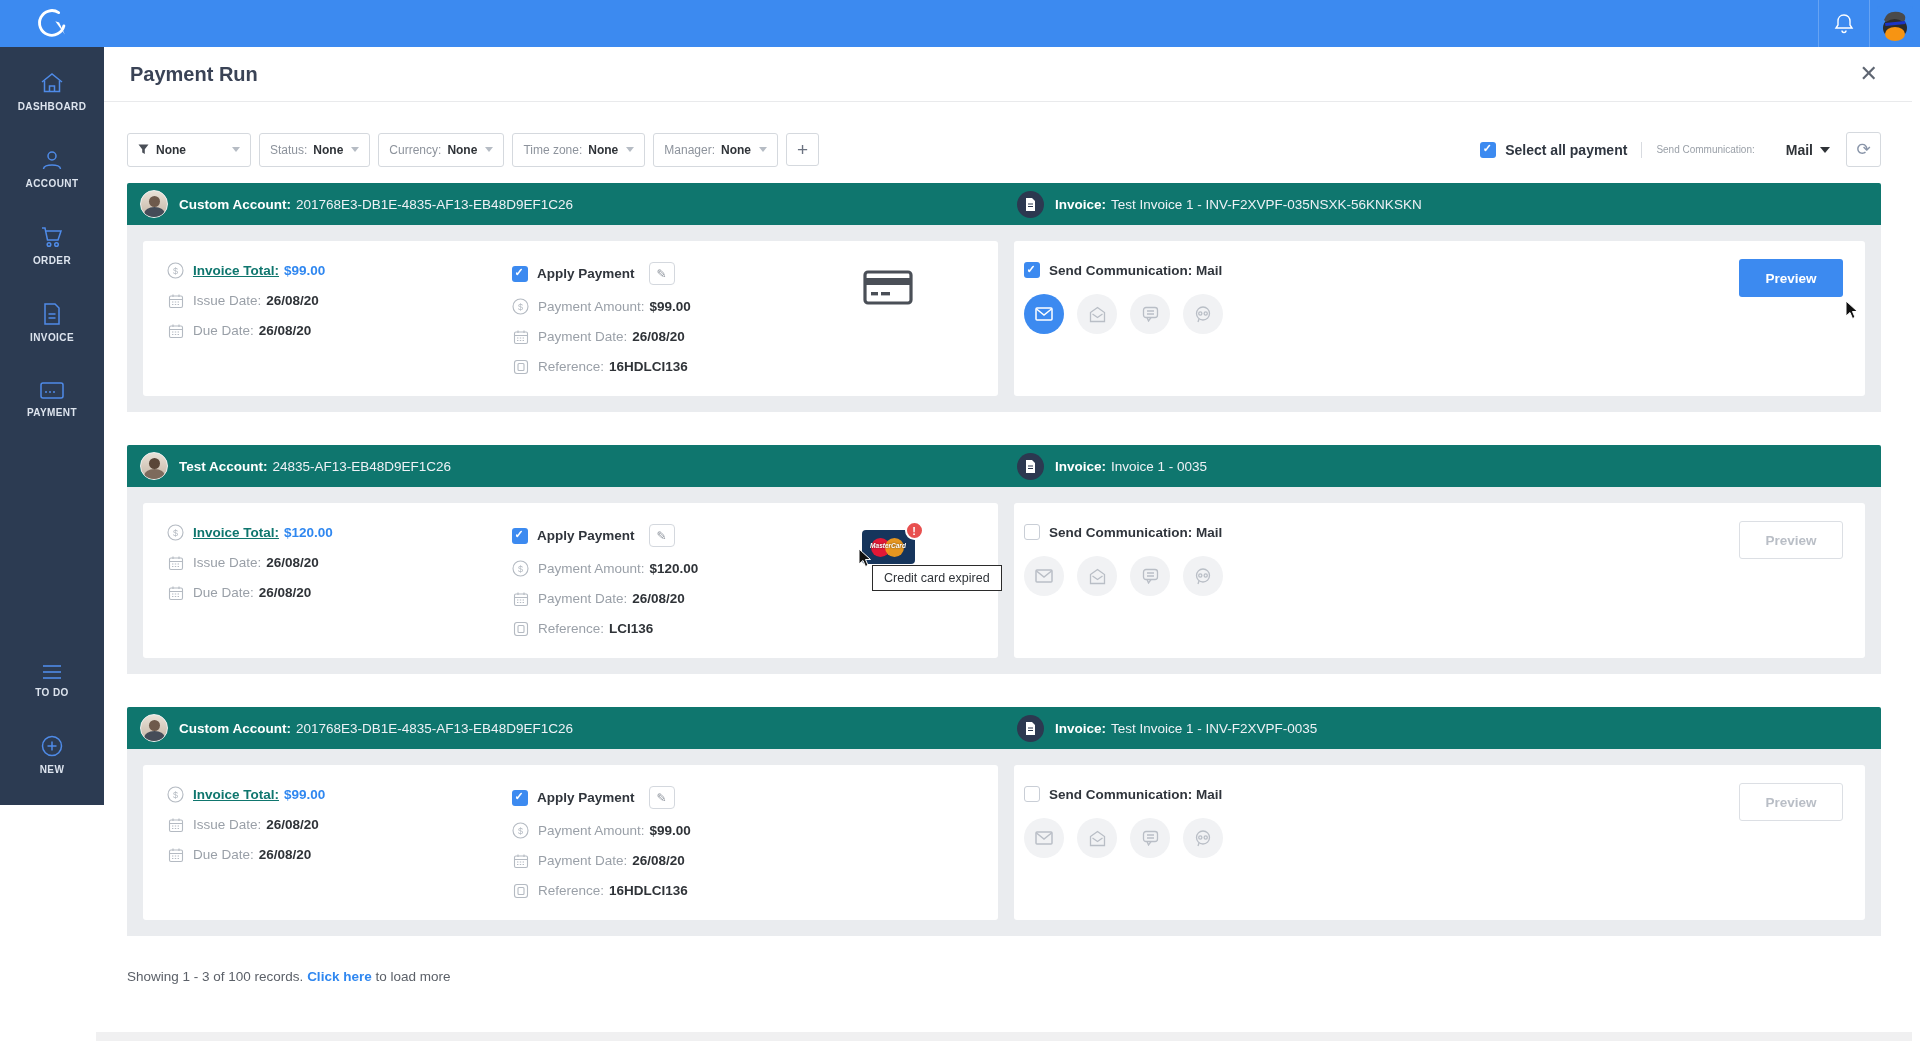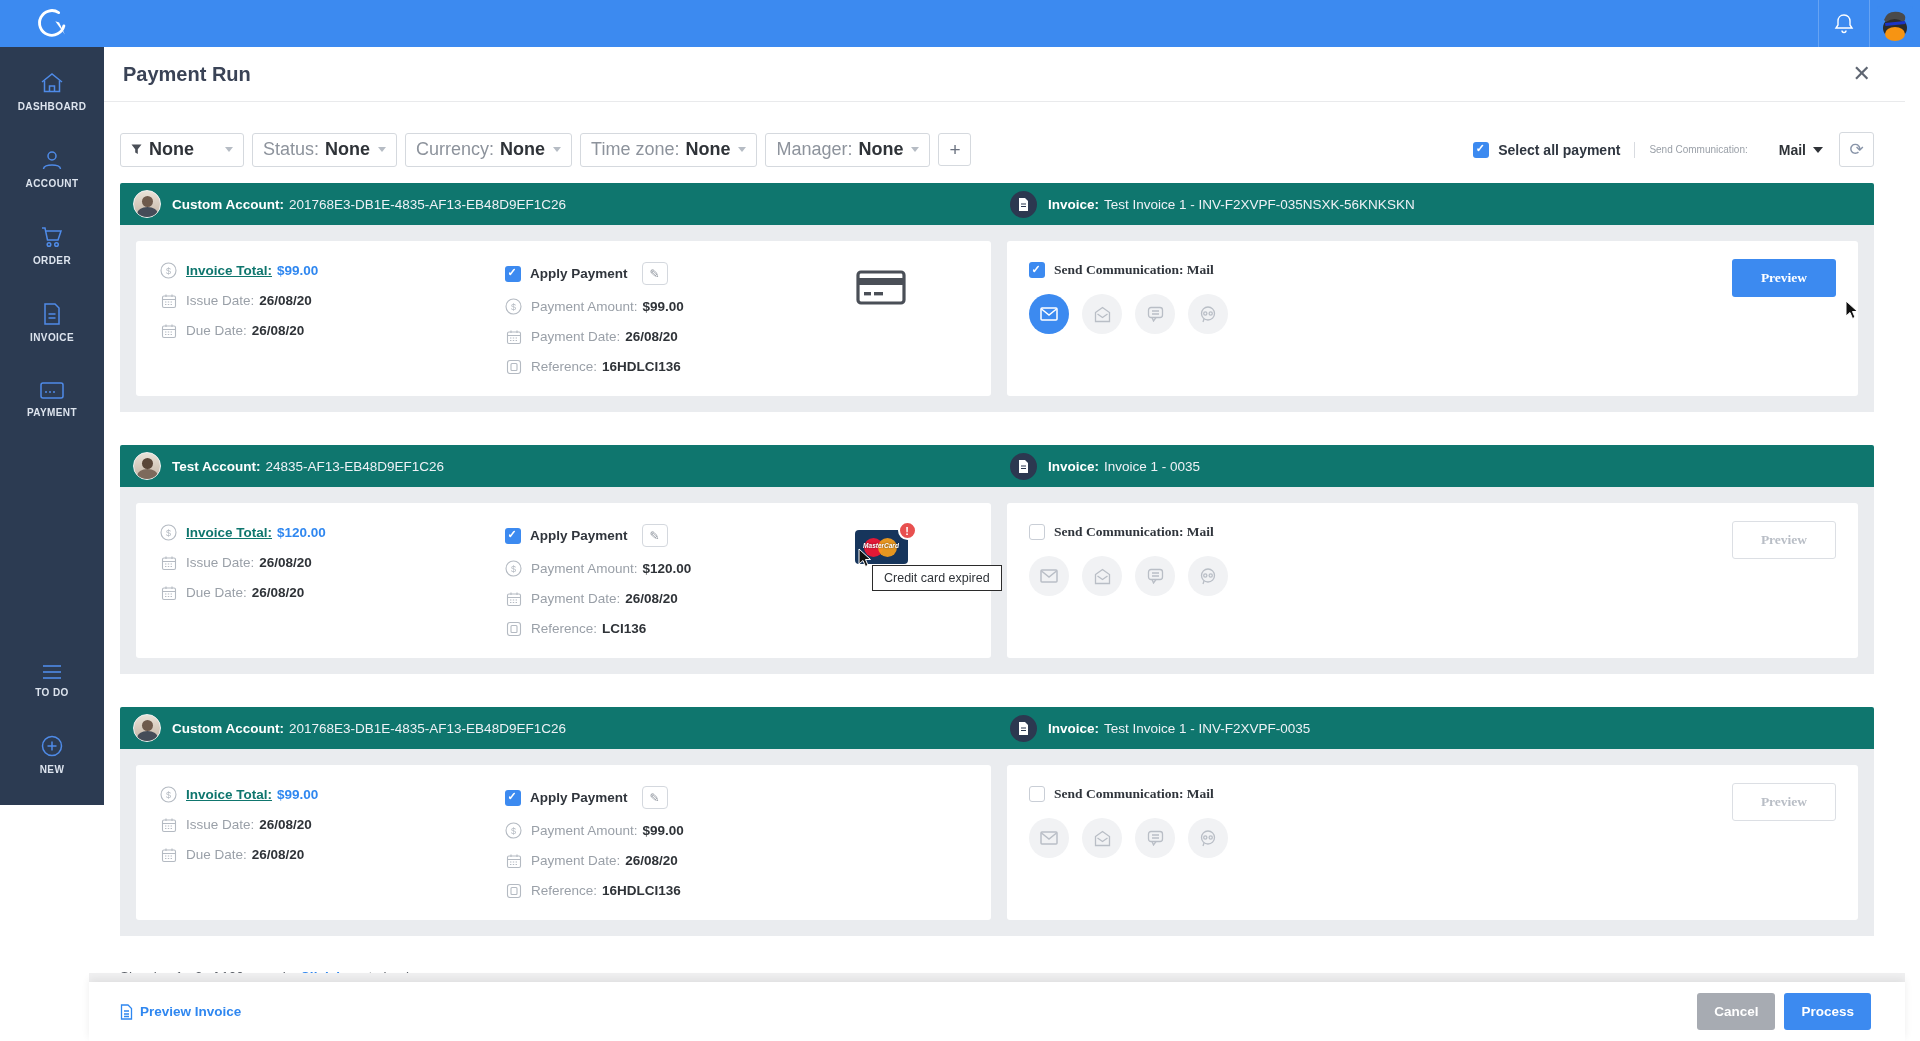--- a/index.html
+++ b/index.html
@@ -20,34 +20,34 @@
   .sidebar { position:absolute; left:0; top:47px; width:104px; height:758px;
     background:#2c3b52; display:flex; flex-direction:column; align-items:center;
     padding-top:18px; z-index:20; }
   .side-item { display:flex; flex-direction:column; align-items:center; gap:6px;
     margin-bottom:24px; cursor:pointer; width:100%; padding:6px 0; }
   .side-item .lbl { font-size:10px; font-weight:700; letter-spacing:.4px; color:#dde4ee; }
   .side-item svg { color:#4f8be8; }
   .side-flex { flex:1; }
 
   
-  .content { position:absolute; left:89px; top:47px; width:1816px; height:994px;
+  .content { position:absolute; left:96px; top:47px; width:1816px; height:994px;
     background:#fff; display:flex; flex-direction:column; }
   .page-header { height:55px; display:flex; align-items:center; padding:0 34px;
     border-bottom:1px solid #e9eaec; flex:0 0 auto; }
   .page-title { font-size:20px; font-weight:600; color:#3a4356; }
   .close-x { margin-left:auto; font-size:22px; color:#5f6672; cursor:pointer; line-height:1; }
 
   .scroll-area { flex:1; overflow:hidden; padding:0 31px; }
 
   
   .filter-bar { display:flex; align-items:center; margin:30px 0 16px 0; }
   .fbox { display:inline-flex; align-items:center; height:33px; border:1px solid #d5d9de;
     border-radius:3px; background:#fff; padding:16px 10px; margin-right:8px; cursor:pointer;
-    font-size:18px; }
+    font-size:12px; }
   .fbox .flabel { color:#8d939c; margin-right:6px; white-space:nowrap;text-align:center; }
   .fbox .fvalue { color:#2f3338; font-weight:700; white-space:nowrap; }
   .fbox.primary { width:124px; }
   .fbox.primary .fvalue { font-weight:700; margin-left:7px; }
   .caret { width:0; height:0; border-left:4px solid transparent; border-right:4px solid transparent;
     border-top:5px solid #b6bcc4; margin-left:8px; }
   .fbox.primary .caret { margin-left:auto; }
   .add-btn { width:33px; height:33px; border:1px solid #d5d9de; border-radius:3px;
     display:flex; align-items:center; justify-content:center; font-size:19px; color:#6b7280;
     cursor:pointer; background:#fff; }
@@ -82,21 +82,21 @@
   .ch-avatar.woman::before { background:#5a4638; }
   .ch-avatar.woman::after { background:#7d6a5c; }
   .inv-badge { width:27px; height:27px; border-radius:50%; background:#2c3850; display:flex;
     align-items:center; justify-content:center; margin-right:11px; flex:0 0 auto; }
   .ch-label { font-size:13.5px; font-weight:700; margin-right:5px; white-space:nowrap; }
   .ch-value { font-size:13.5px; font-weight:400; color:#eef1f6; white-space:nowrap; }
 
   .card-body { background:#eaecef; padding:16px; display:flex; gap:16px; }
   .panel { background:#fff; border-radius:3px; }
   .panel-left { flex:0 0 855px; display:flex; padding:21px 24px; }
-  .panel-right { flex:1; padding:21px 22px; position:relative;font-family:Liberation Serif, serif; }
+  .panel-right { flex:1; padding:21px 10px; position:relative; }
 
   .col-details { flex:0 0 345px; }
   .col-payment { flex:0 0 290px; }
   .col-method { flex:1; display:flex; flex-direction:column; align-items:center; padding-top:4px; position:relative; }
 
   .row { display:flex; align-items:center; margin-bottom:13px; font-size:13.5px; }
   .row:last-child { margin-bottom:0; }
   .row .ric { width:17px; height:17px; margin-right:9px; color:#b4bac2; flex:0 0 auto;
     display:flex; align-items:center; justify-content:center; }
   .row .rlabel { color:#9aa0a8; margin-right:5px; white-space:nowrap; }
@@ -716,33 +716,20 @@
 
       <div class="pagination">
         <span>Showing 1 - 3  of 100 records.</span>
         <span class="plink">Click here</span><span> to load more</span>
       </div>
 
     </div>
 
     <div class="gray-gap"></div>
 
-    <footer class="footer">
-      <span class="pv-link">
-        <svg width="13" height="16" viewBox="0 0 13 16" fill="none" stroke="#2f87f0" stroke-width="1.3">
-          <path d="M1.5 1 H8 L11.5 4.5 V15 H1.5 Z"></path>
-            <path d="M4 7 H9 M4 10 H9 M4 12.5 H9"></path>
-        </svg>
-        <span>Preview Invoice</span>
-      </span>
-      <div class="footer-right">
-        <button class="btn btn-cancel">Cancel</button>
-        <button class="btn btn-process">Process</button>
-      </div>
-    </footer>
 
   </main>
 
   <div class="tooltip">Credit card expired</div>
   <svg class="cursor" style="left:1845px; top:300px;" width="14" height="20" viewBox="0 0 14 20">
     <path d="M1 1 L1 16 L5 12.5 L7.5 18.5 L10 17.3 L7.5 11.5 L12.5 11.5 Z" fill="#111" stroke="#fff" stroke-width="1"></path>
   </svg>
   <svg class="cursor" style="left:858px; top:548px;" width="14" height="20" viewBox="0 0 14 20">
     <path d="M1 1 L1 16 L5 12.5 L7.5 18.5 L10 17.3 L7.5 11.5 L12.5 11.5 Z" fill="#111" stroke="#fff" stroke-width="1"></path>
   </svg>

